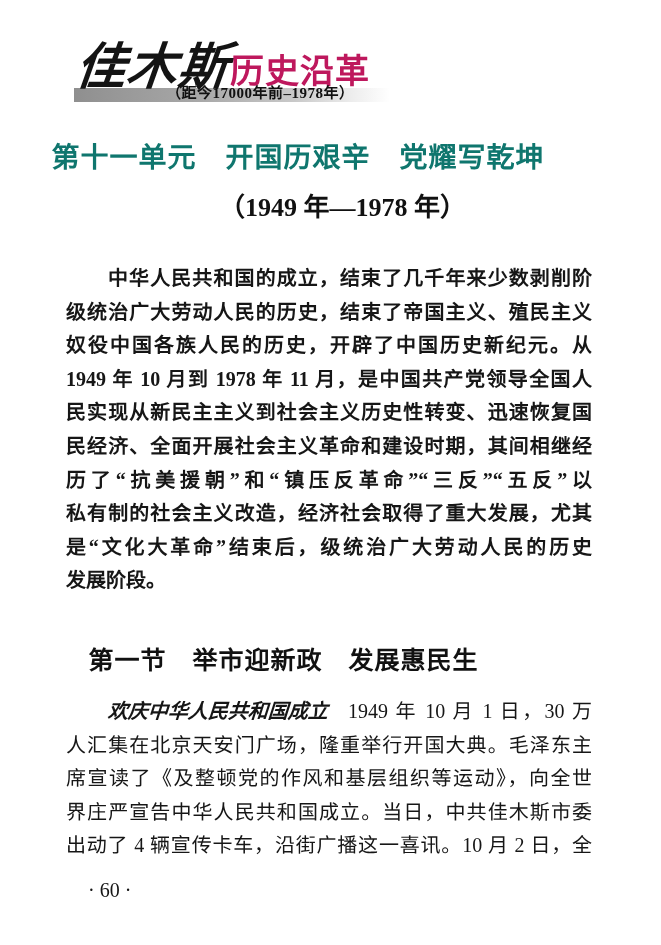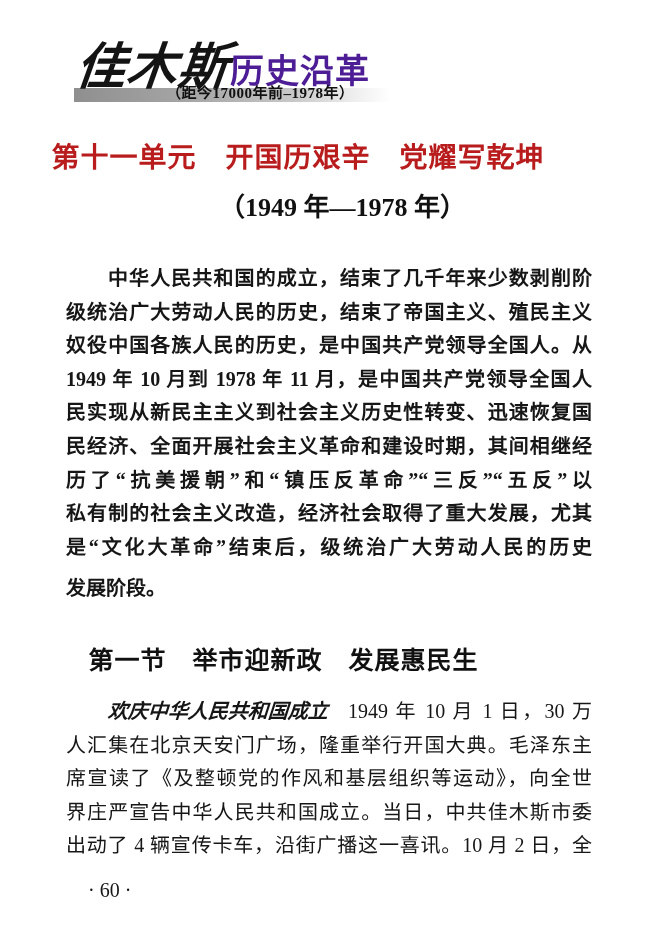--- a/index.html
+++ b/index.html
@@ -27,53 +27,53 @@
     font-weight: 900; font-style: italic;
     font-size: 50px; line-height: 1;
     letter-spacing: 1px;
     transform: skewX(-6deg);
     color: #141414;
   }
   .brand-suffix {
     position: absolute; left: 154px; top: 14px; z-index: 2;
     font-family: "Liberation Sans", "DejaVu Sans", sans-serif;
     font-weight: 900; font-size: 34px; line-height: 1;
-    letter-spacing: 1px; color: #4c1d95;
+    letter-spacing: 1px; color: #be185d;
   }
   .brand-sub {
     position: absolute; left: 90px; top: 45px; z-index: 3;
     font-weight: bold; font-size: 15px; line-height: 1.1;
     letter-spacing: 0.5px; color: #111;
   }
 
   
   .unit-title {
     position: absolute; left: 0; top: 141px; width: 596px;
     text-align: center;
     font-size: 28px; font-weight: bold; line-height: 1.2;
-    letter-spacing: 1px; color: #b91c1c;
+    letter-spacing: 1px; color: #0f766e;
   }
   .unit-dates {
     position: absolute; left: 12px; top: 192px; width: 661px;
     text-align: center;
     font-size: 26px; font-weight: bold; line-height: 1.2;
     color: #111;
   }
 
   
   .para {
     position: absolute; left: 66px; width: 526px;
     font-size: 20px; line-height: 33.6px; color: #161616;
   }
   .para-intro { top: 262px; font-weight: bold; }
   .para-body  { top: 695px; }
 
   .tline { text-align: justify; text-align-last: justify; white-space: normal; }
   .tline.indent { padding-left: 2.1em; }
-  .tline.plain { text-align-last: left; margin-top: 8px; }
+  .tline.plain { text-align-last: left; }
 
   .lead {
     display: inline-block;
     font-weight: bold; font-style: italic;
     transform: skewX(-4deg);
   }
   .lead-gap { display: inline-block; width: 1em; }
 
   
   .section-heading {
@@ -101,21 +101,21 @@
     <span class="brand-suffix">历史沿革</span>
     <div class="brand-sub">（距今17000年前–1978年）</div>
   </header>
 
   <h1 class="unit-title">第十一单元　开国历艰辛　党耀写乾坤</h1>
   <h2 class="unit-dates">（1949 年—1978 年）</h2>
 
   <div class="para para-intro">
       <div class="tline indent">中华人民共和国的成立，结束了几千年来少数剥削阶</div>
       <div class="tline">级统治广大劳动人民的历史，结束了帝国主义、殖民主义</div>
-      <div class="tline">奴役中国各族人民的历史，是中国共产党领导全国人。从</div>
+      <div class="tline">奴役中国各族人民的历史，开辟了中国历史新纪元。从</div>
       <div class="tline">1949 年 10 月到 1978 年 11 月，是中国共产党领导全国人</div>
       <div class="tline">民实现从新民主主义到社会主义历史性转变、迅速恢复国</div>
       <div class="tline">民经济、全面开展社会主义革命和建设时期，其间相继经</div>
       <div class="tline">历了“抗美援朝”和“镇压反革命”“三反”“五反”以</div>
       <div class="tline">私有制的社会主义改造，经济社会取得了重大发展，尤其</div>
       <div class="tline">是“文化大革命”结束后，级统治广大劳动人民的历史</div>
       <div class="tline plain">发展阶段。</div>
     </div>
 
   <h3 class="section-heading">第一节　举市迎新政　发展惠民生</h3>

